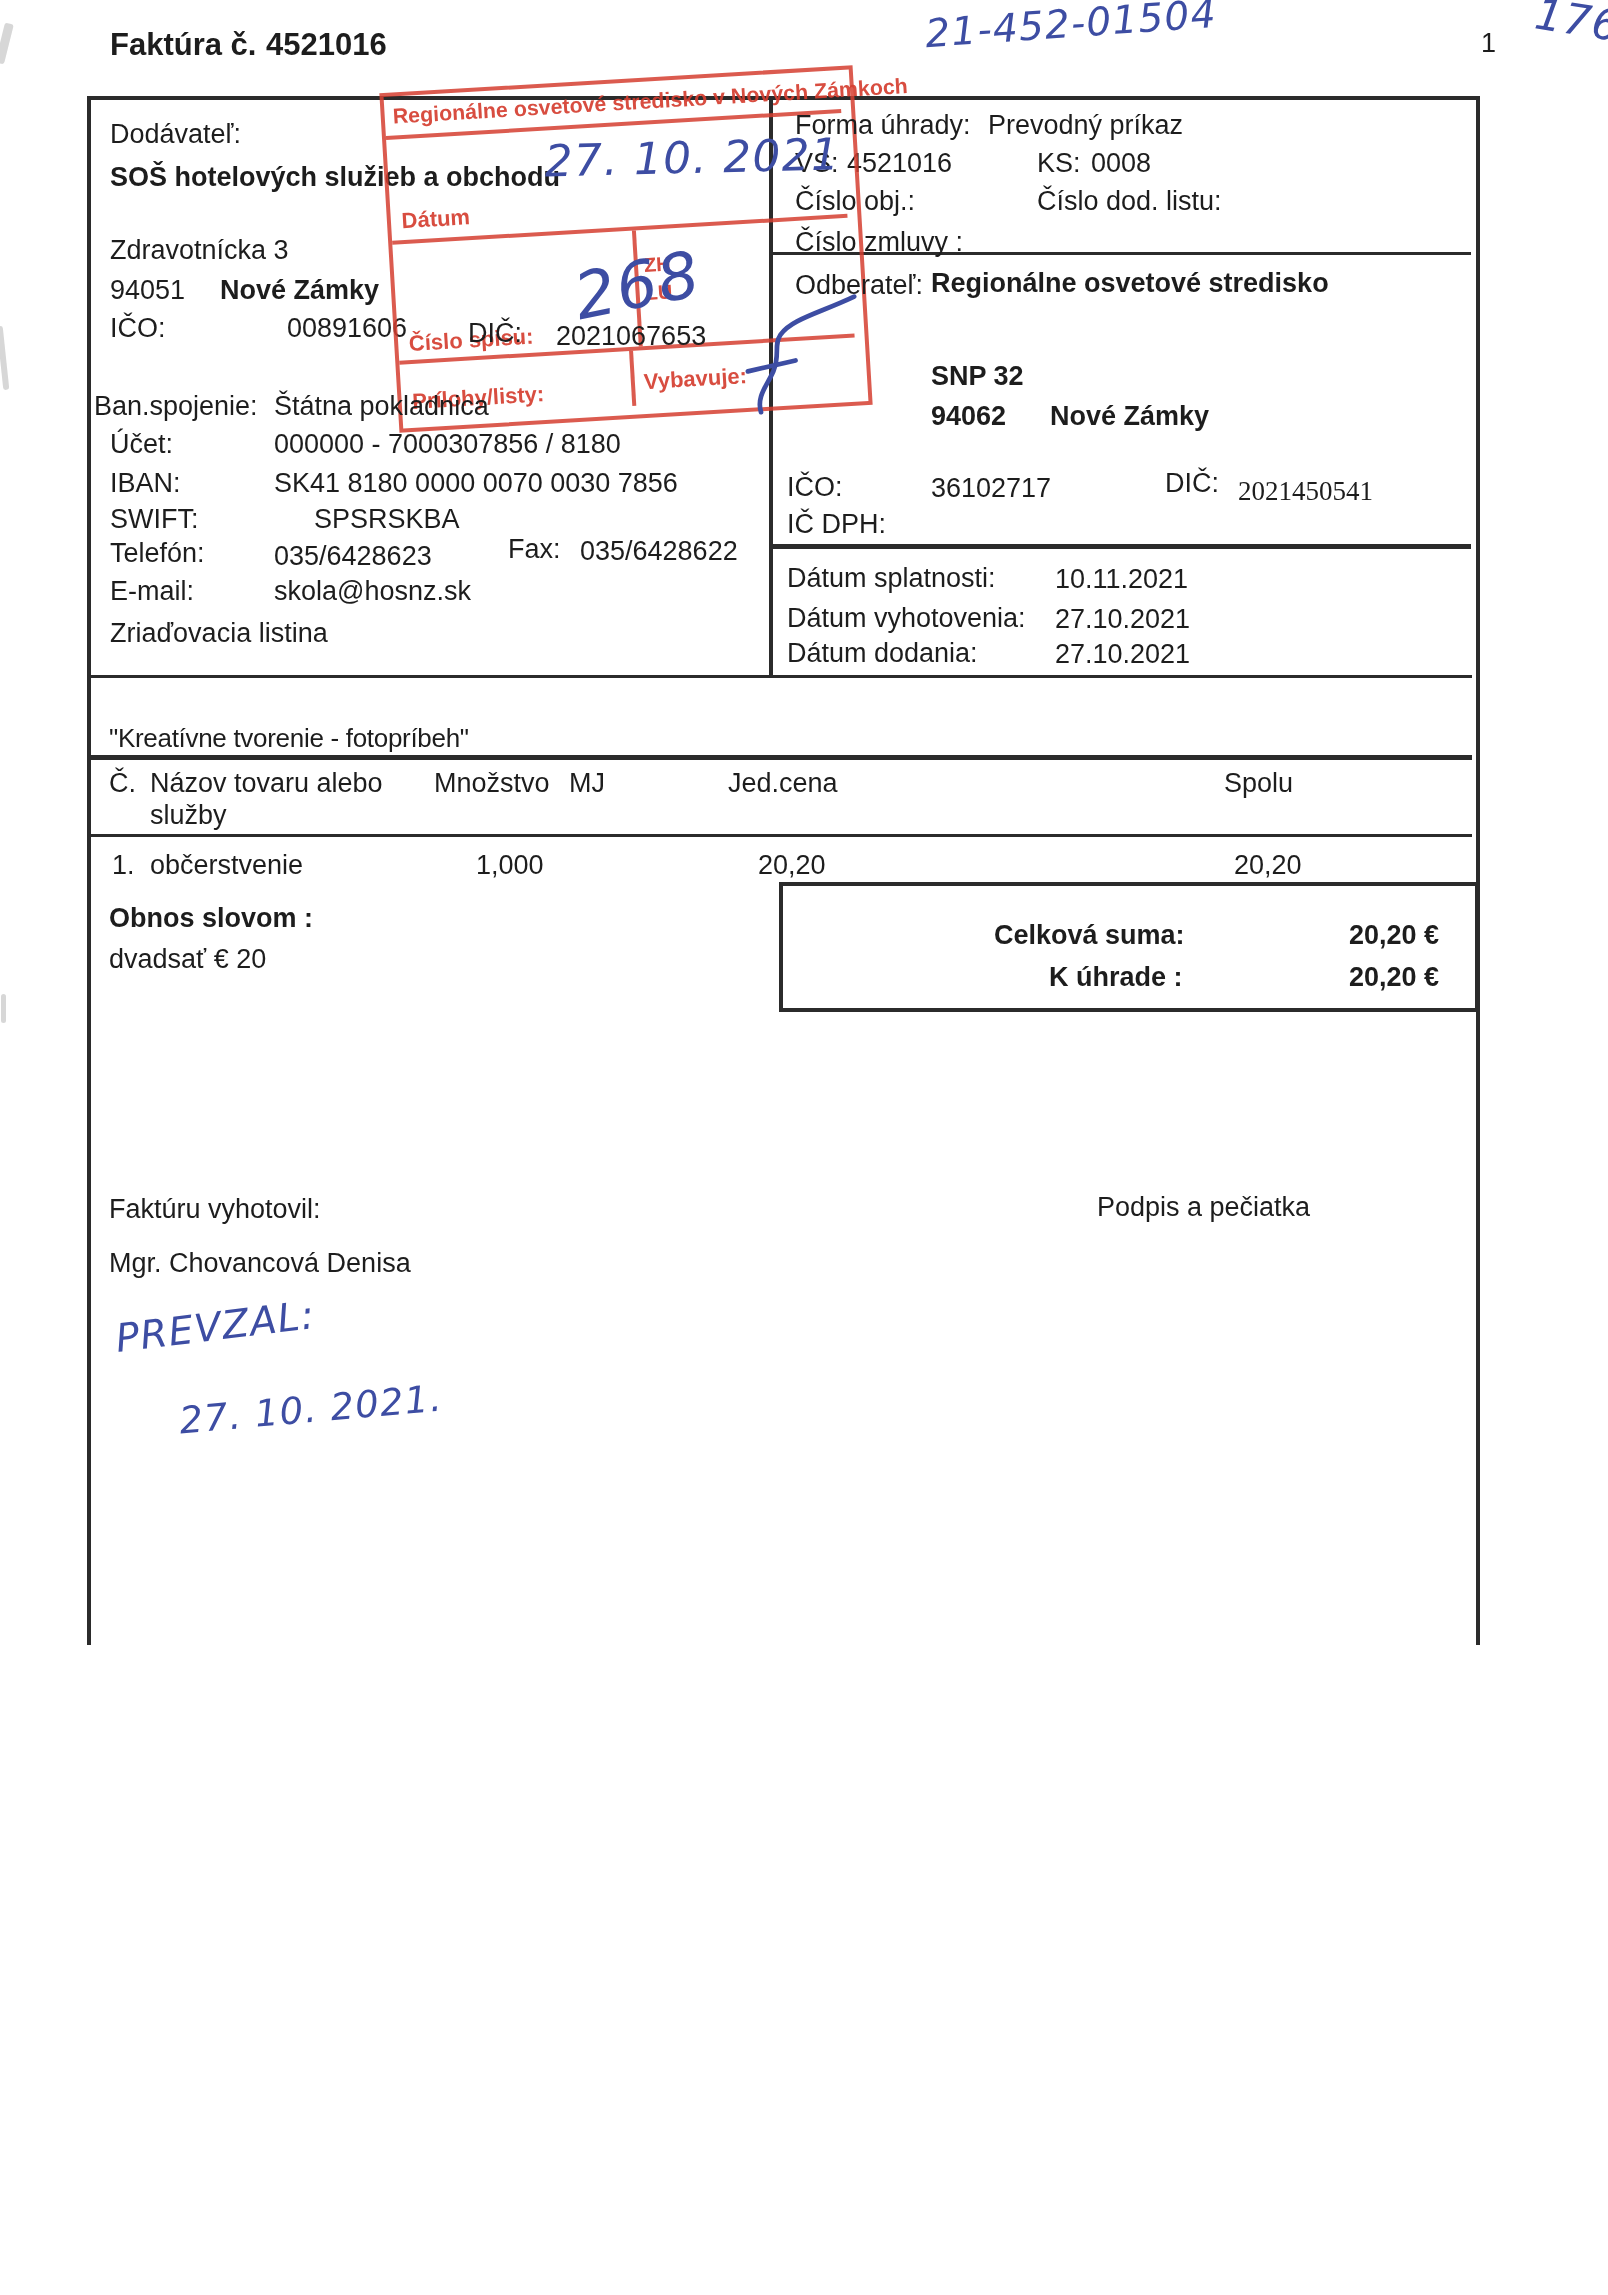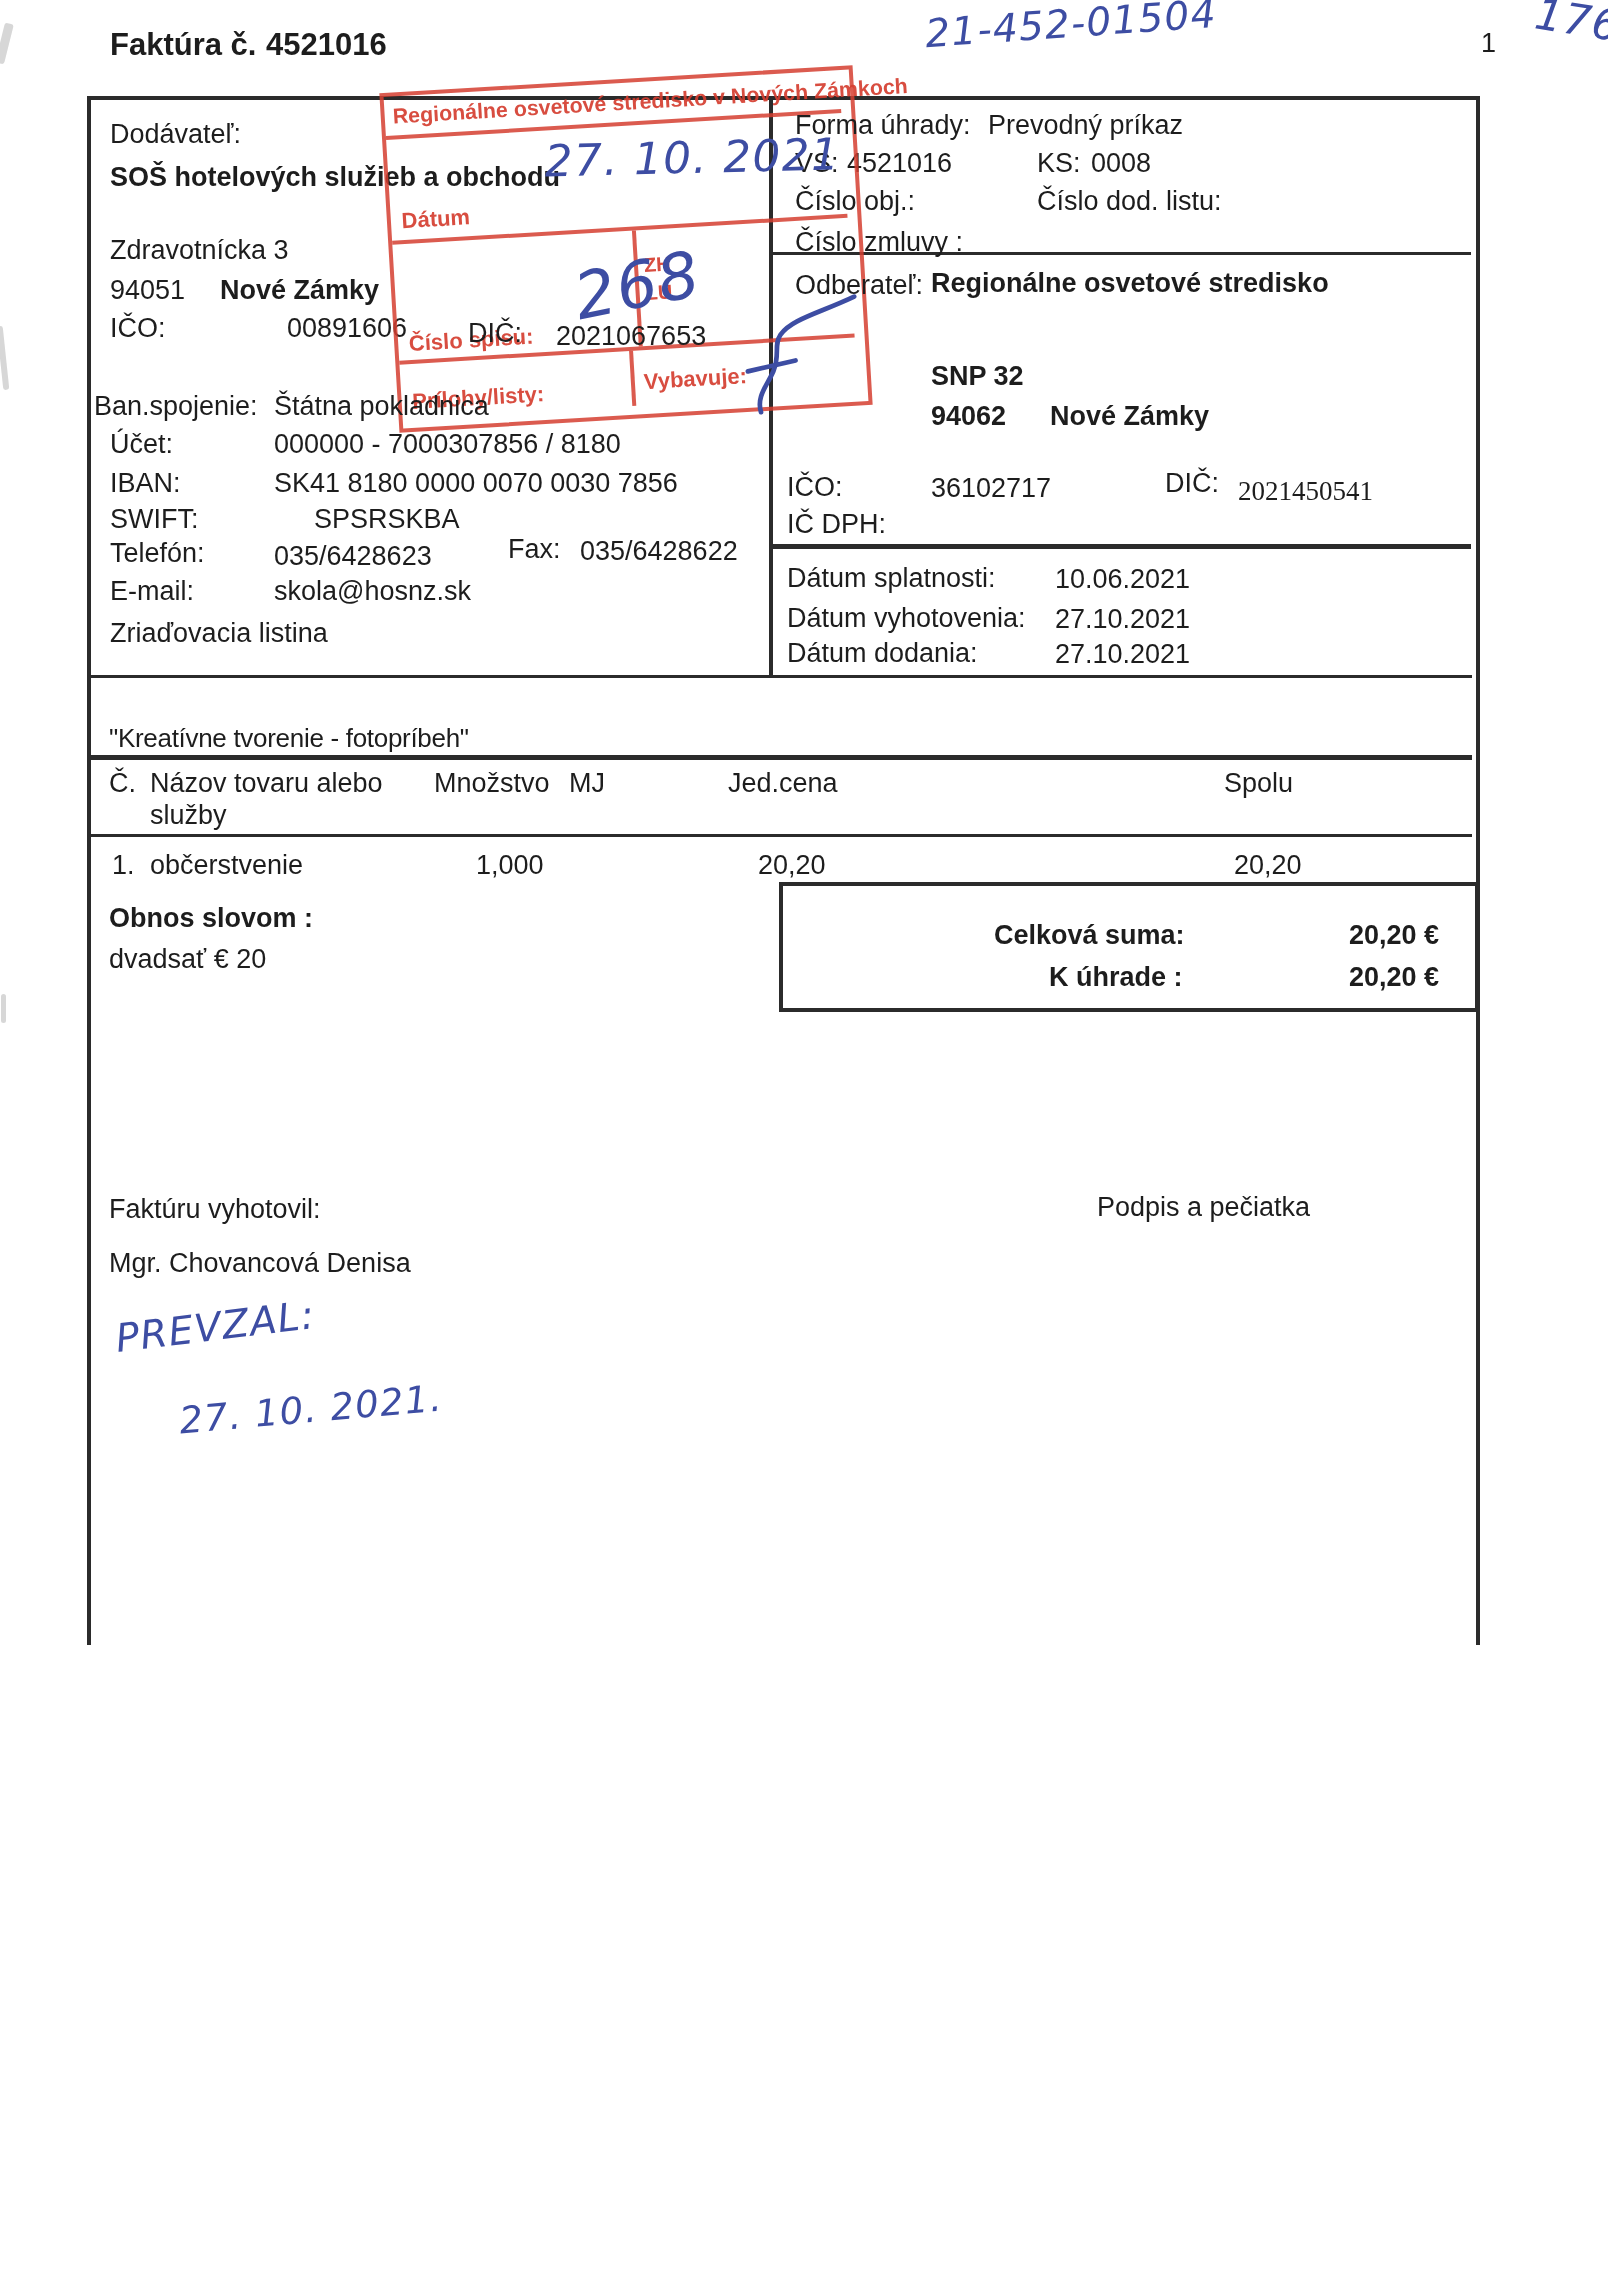--- a/index.html
+++ b/index.html
@@ -105,21 +105,21 @@
   <span class="abs t b" style="left:931px;top:361px;">SNP 32</span>
   <span class="abs t b" style="left:931px;top:401px;">94062</span>
   <span class="abs t b" style="left:1050px;top:401px;">Nové Zámky</span>
   <span class="abs t" style="left:787px;top:472px;">IČO:</span>
   <span class="abs t" style="left:931px;top:473px;">36102717</span>
   <span class="abs t" style="left:1165px;top:468px;">DIČ:</span>
   <span class="abs t" style="left:1238px;top:476px;font-family:Liberation Serif, serif;">2021450541</span>
   <span class="abs t" style="left:787px;top:509px;">IČ DPH:</span>
 
   <span class="abs t" style="left:787px;top:563px;">Dátum splatnosti:</span>
-  <span class="abs t" style="left:1055px;top:564px;">10.06.2021</span>
+  <span class="abs t" style="left:1055px;top:564px;">10.11.2021</span>
   <span class="abs t" style="left:787px;top:603px;">Dátum vyhotovenia:</span>
   <span class="abs t" style="left:1055px;top:604px;">27.10.2021</span>
   <span class="abs t" style="left:787px;top:638px;">Dátum dodania:</span>
   <span class="abs t" style="left:1055px;top:639px;">27.10.2021</span>
 
   <span class="abs ts" style="left:109px;top:723px;">"Kreatívne tvorenie - fotopríbeh"</span>
 
   <span class="abs t" style="left:109px;top:768px;">Č.</span>
   <span class="abs t" style="left:150px;top:768px;">Názov tovaru alebo</span>
   <span class="abs t" style="left:150px;top:800px;">služby</span>

